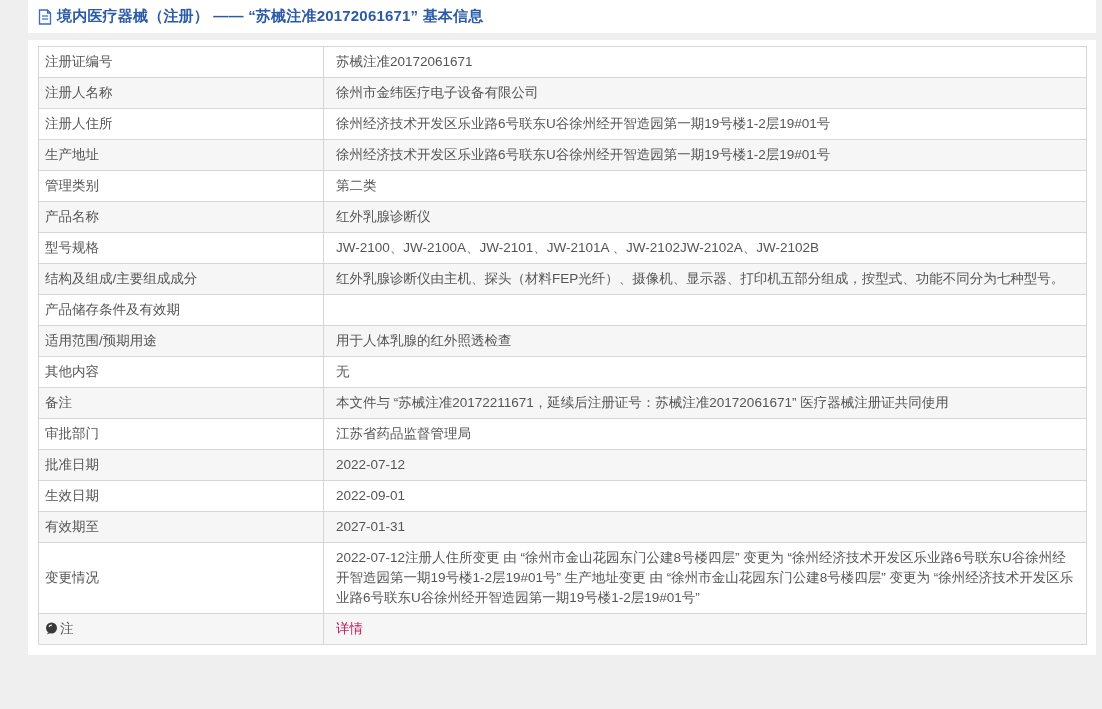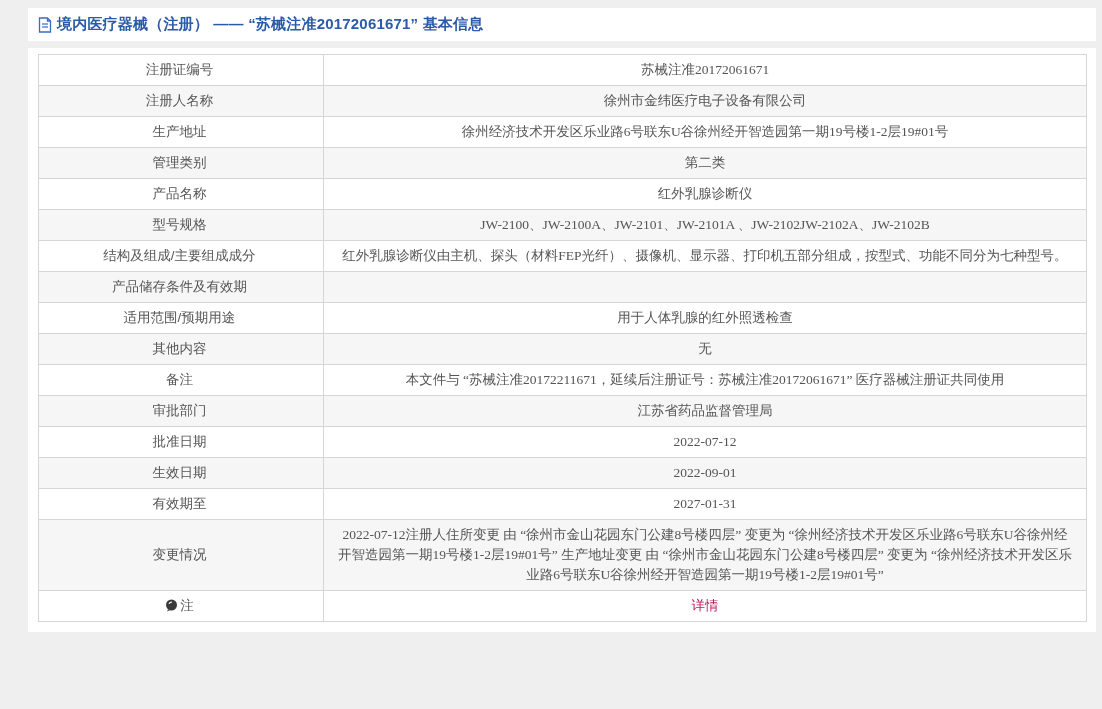--- a/index.html
+++ b/index.html
@@ -2,21 +2,21 @@
 <html><head>
 <meta charset="utf-8">
 <style>
   * { margin: 0; padding: 0; box-sizing: border-box; }
   html, body {
     width: 1102px; height: 709px;
     background: #efefef;
     font-family: "Liberation Sans", "DejaVu Sans", sans-serif;
     overflow: hidden;
   }
-  .page { padding: 8px 6px 0 28px; }
+  .page { padding: 0 6px 0 28px; }
   .card-header {
     width: 1068px; height: 33px;
     background: #ffffff;
     display: flex; align-items: center;
     padding-left: 10px;
   }
   .doc-icon { display: inline-flex; margin-right: 5px; margin-top: 1px; }
   .title {
     color: #2b5ba8;
     font-size: 15px;
@@ -39,29 +39,28 @@
   table.info-table tr:nth-child(even) { background: #f6f6f6; }
   table.info-table tr:nth-child(odd)  { background: #ffffff; }
   table.info-table th, table.info-table td {
     border: 1px solid #d6d6d6;
     vertical-align: middle;
     line-height: 20px;
   }
   table.info-table th {
     width: 285px;
     font-weight: normal;
-    text-align: center;
+    text-align: left;
     padding: 5px 9px 5px 6px;
     white-space: nowrap;
   }
   table.info-table td {
-    text-align: center;
+    text-align: left;
     padding: 5px 12px 5px 12px;
     height: 30px;
-    font-family: Liberation Serif, serif;
   }
   td a {
     color: #be185d;
     text-decoration: none;
     cursor: pointer;
   }
   .note-icon {
     display: inline-block;
     vertical-align: -2px;
     margin-right: 2px;
@@ -90,20 +89,24 @@
   <div class="table-panel">
     <table class="info-table">
       <tbody id="table-body">
           <tr>
             <th>注册证编号</th>
             <td>苏械注准20172061671</td>
           </tr>
           <tr>
             <th>注册人名称</th>
             <td>徐州市金纬医疗电子设备有限公司</td>
+          </tr>
+          <tr>
+            <th>注册人住所</th>
+            <td>徐州经济技术开发区乐业路6号联东U谷徐州经开智造园第一期19号楼1-2层19#01号</td>
           </tr>
           <tr>
             <th>生产地址</th>
             <td>徐州经济技术开发区乐业路6号联东U谷徐州经开智造园第一期19号楼1-2层19#01号</td>
           </tr>
           <tr>
             <th>管理类别</th>
             <td>第二类</td>
           </tr>
           <tr>

